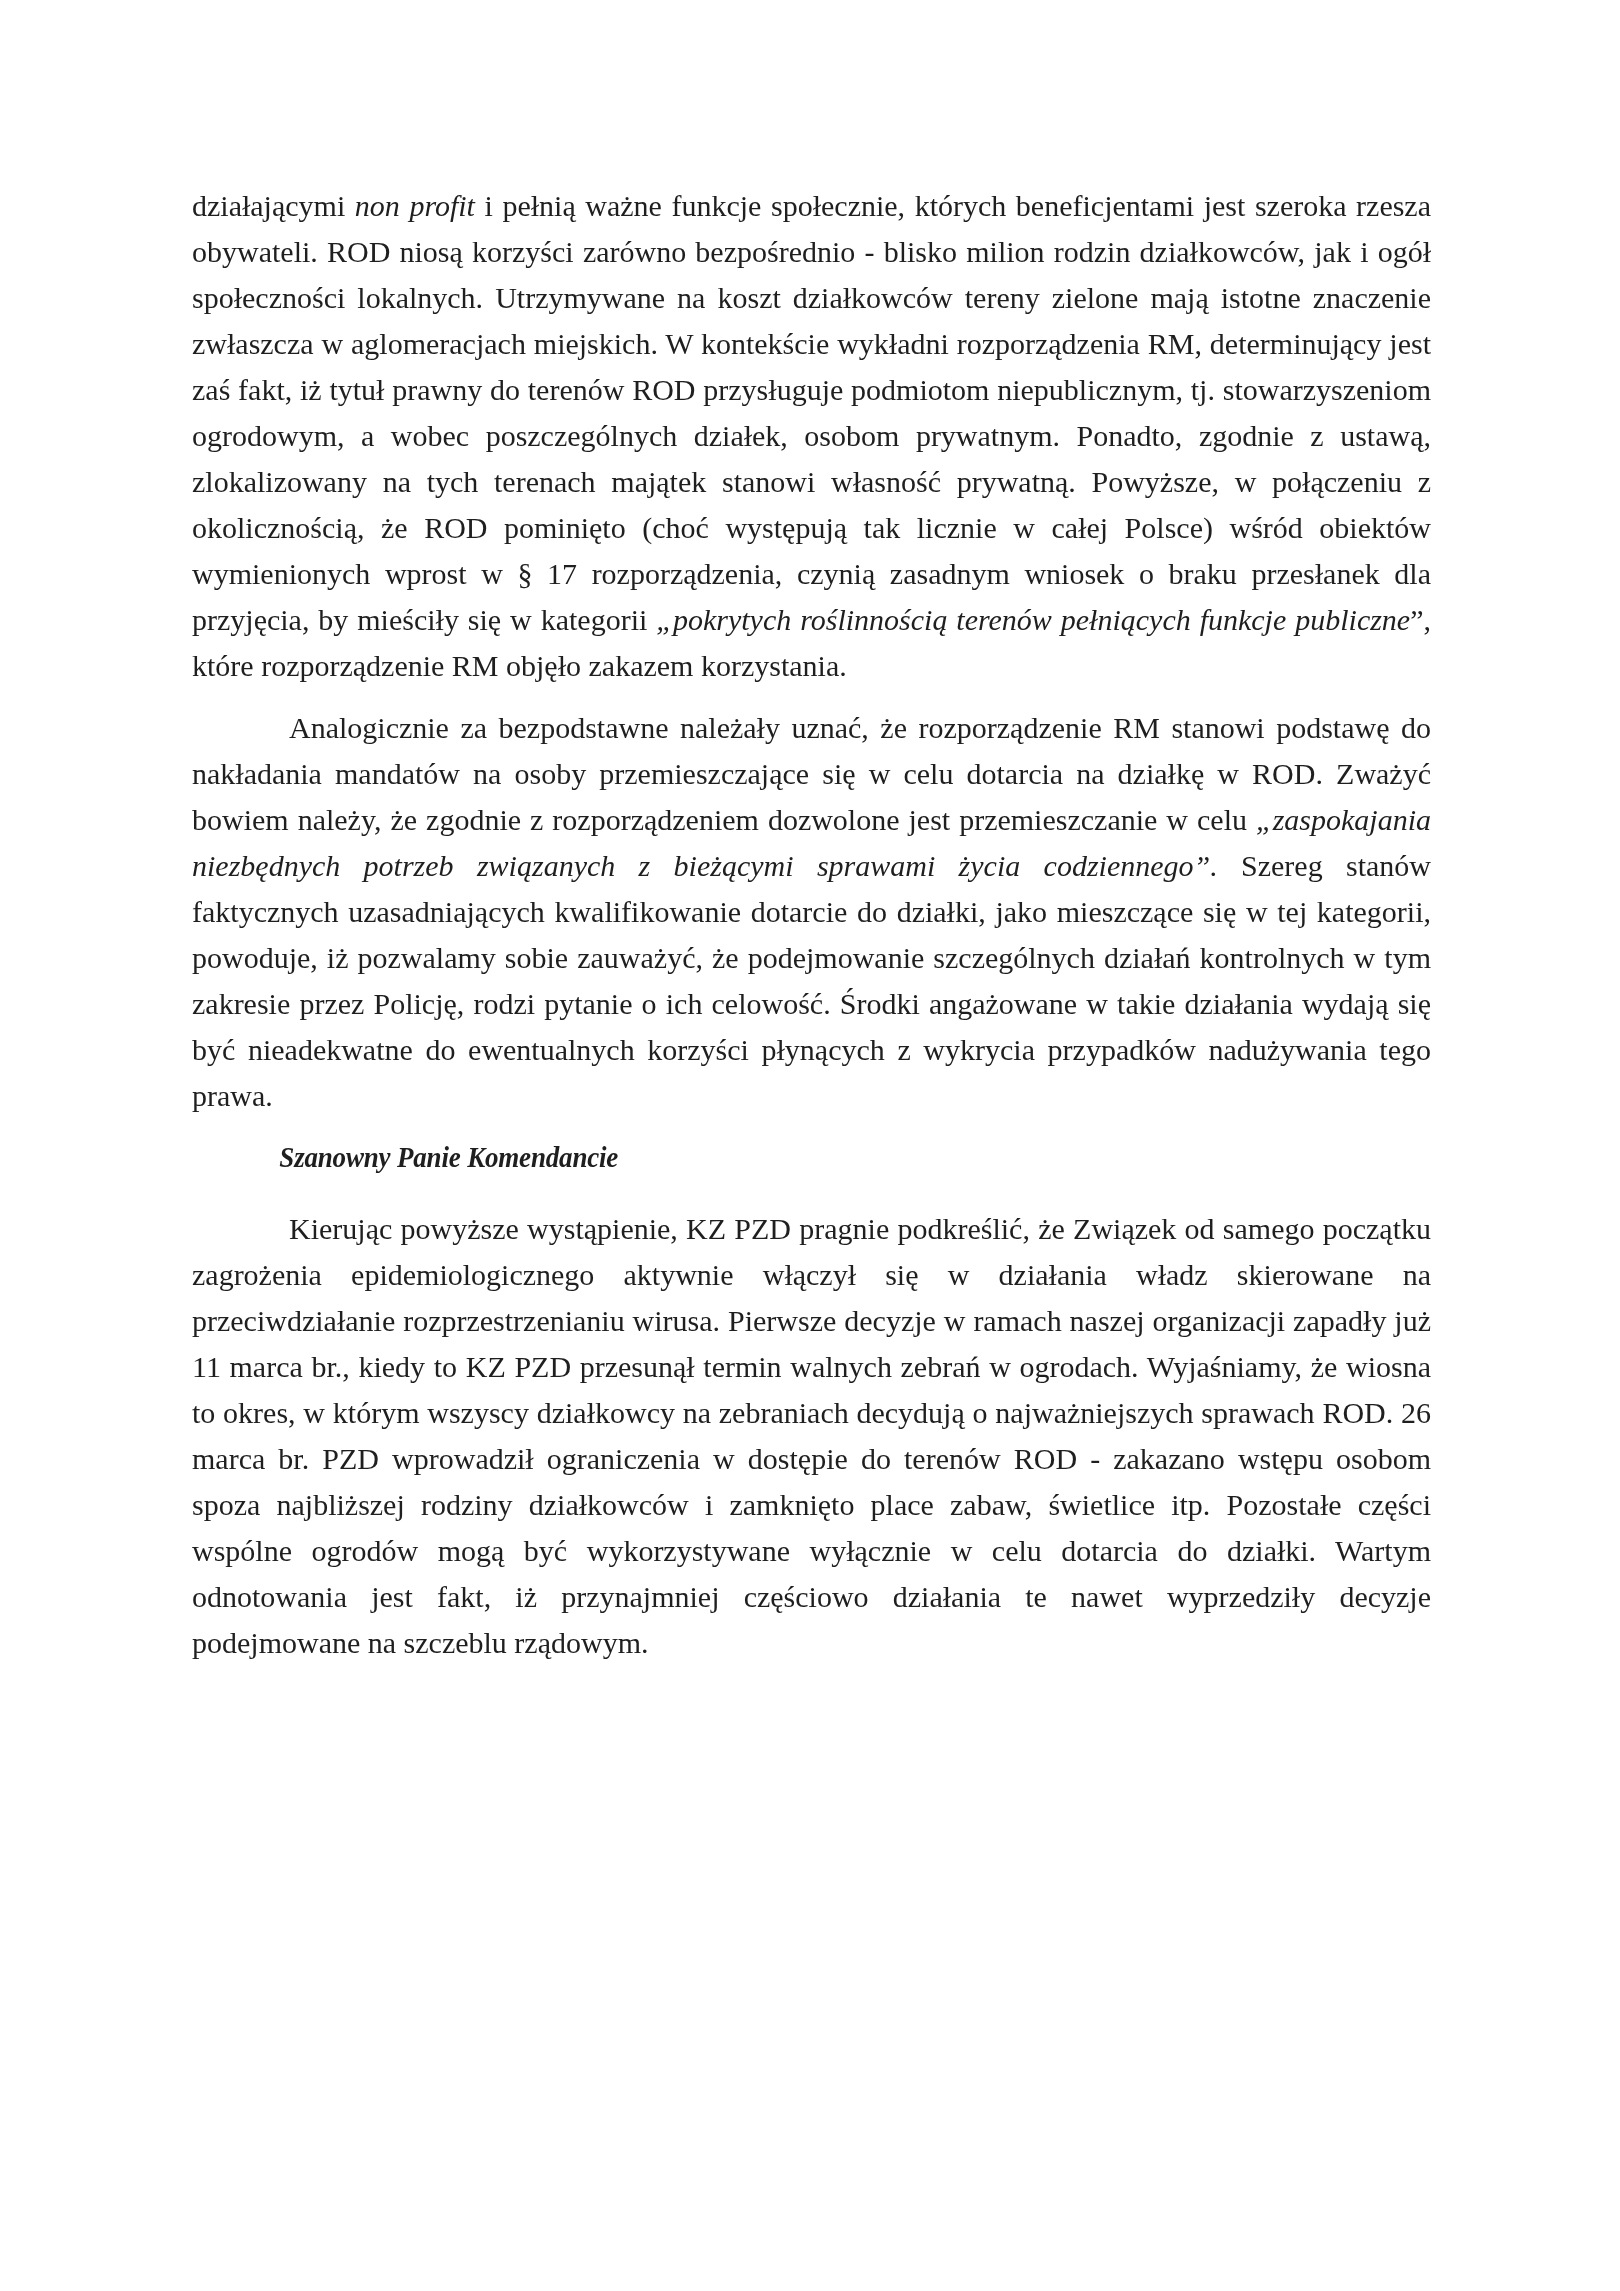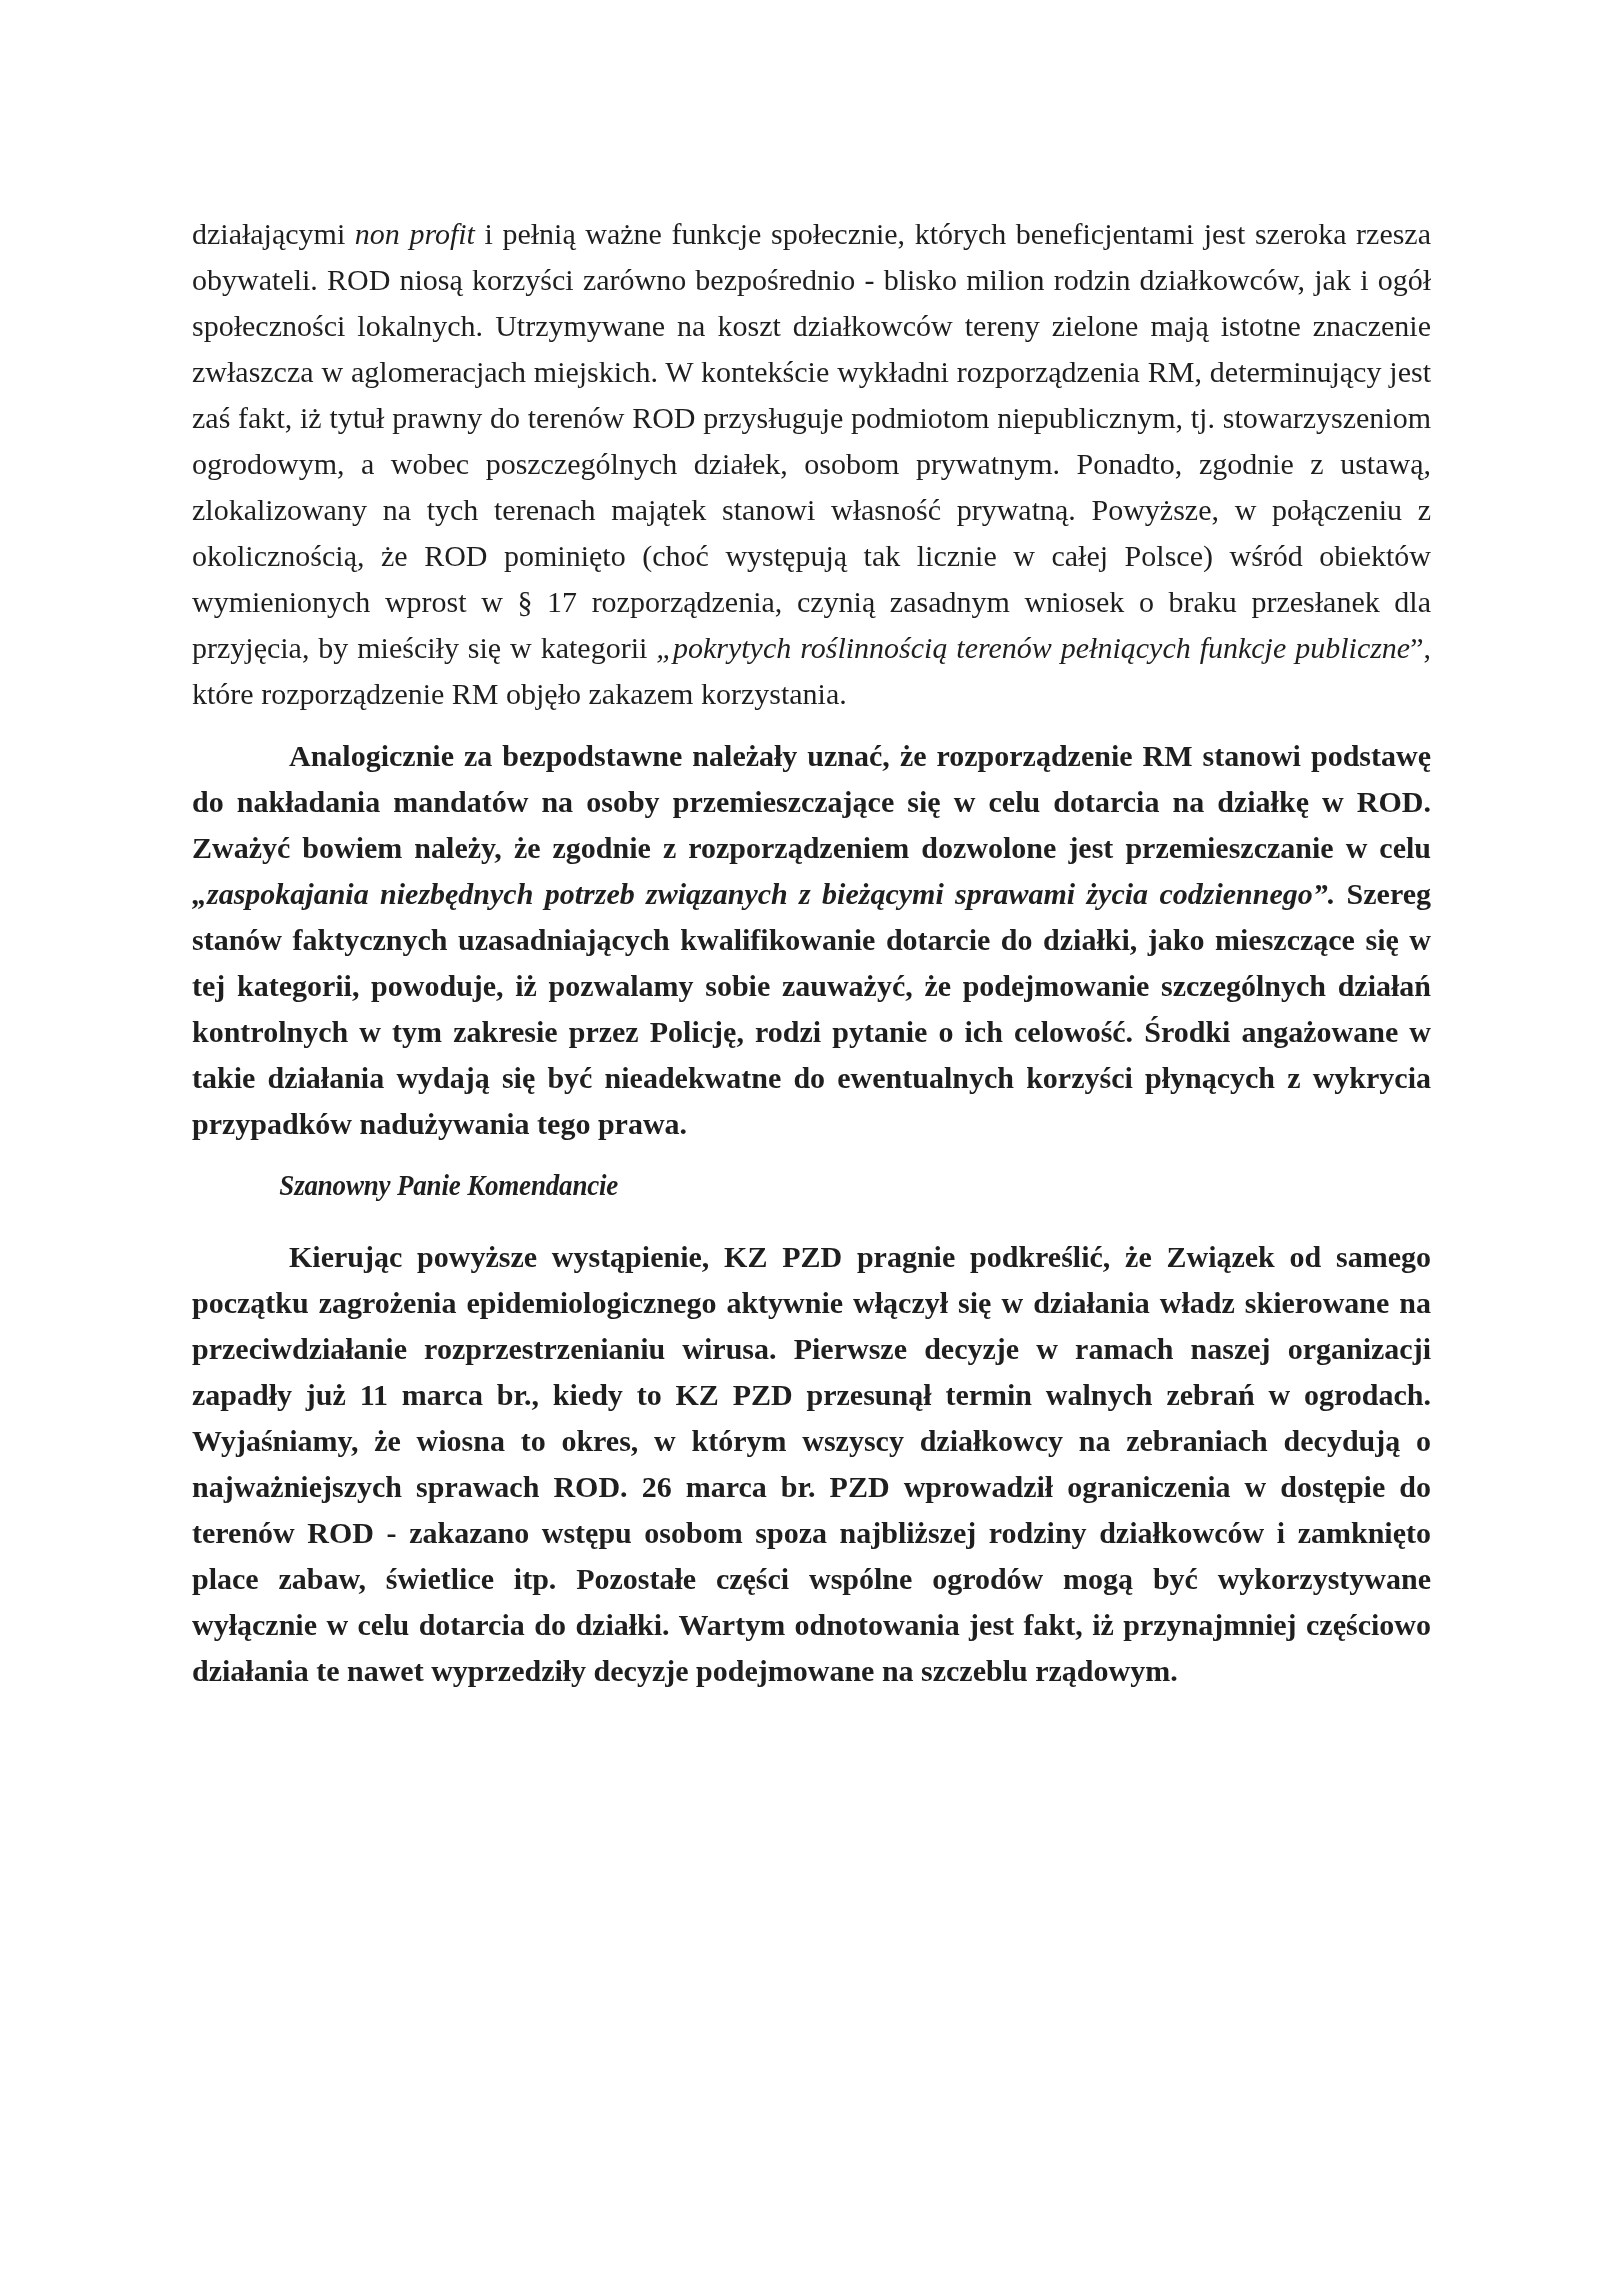--- a/index.html
+++ b/index.html
@@ -9,36 +9,35 @@
   }
   body {
     width: 1620px;
     height: 2292px;
     position: relative;
     overflow: hidden;
   }
   .page {
     position: absolute;
     left: 192px;
-    top: 211px;
+    top: 183px;
     width: 1239px;
     font-family: "Liberation Serif", "DejaVu Serif", serif;
     font-size: 30px;
     line-height: 46px;
     color: #1f1f1f;
   }
   .para {
     margin: 0 0 15.7px 0;
     text-align: justify;
     text-align-last: left;
     hyphens: none;
   }
   .para.indent {
     text-indent: 97px;
-    font-weight: bold;
   }
   .para .it {
     font-style: italic;
   }
   .heading {
     margin: 9.8px 0 25.5px 0;
     padding-left: 97px;
     font-weight: bold;
     font-style: italic;
     letter-spacing: -0.2px;

